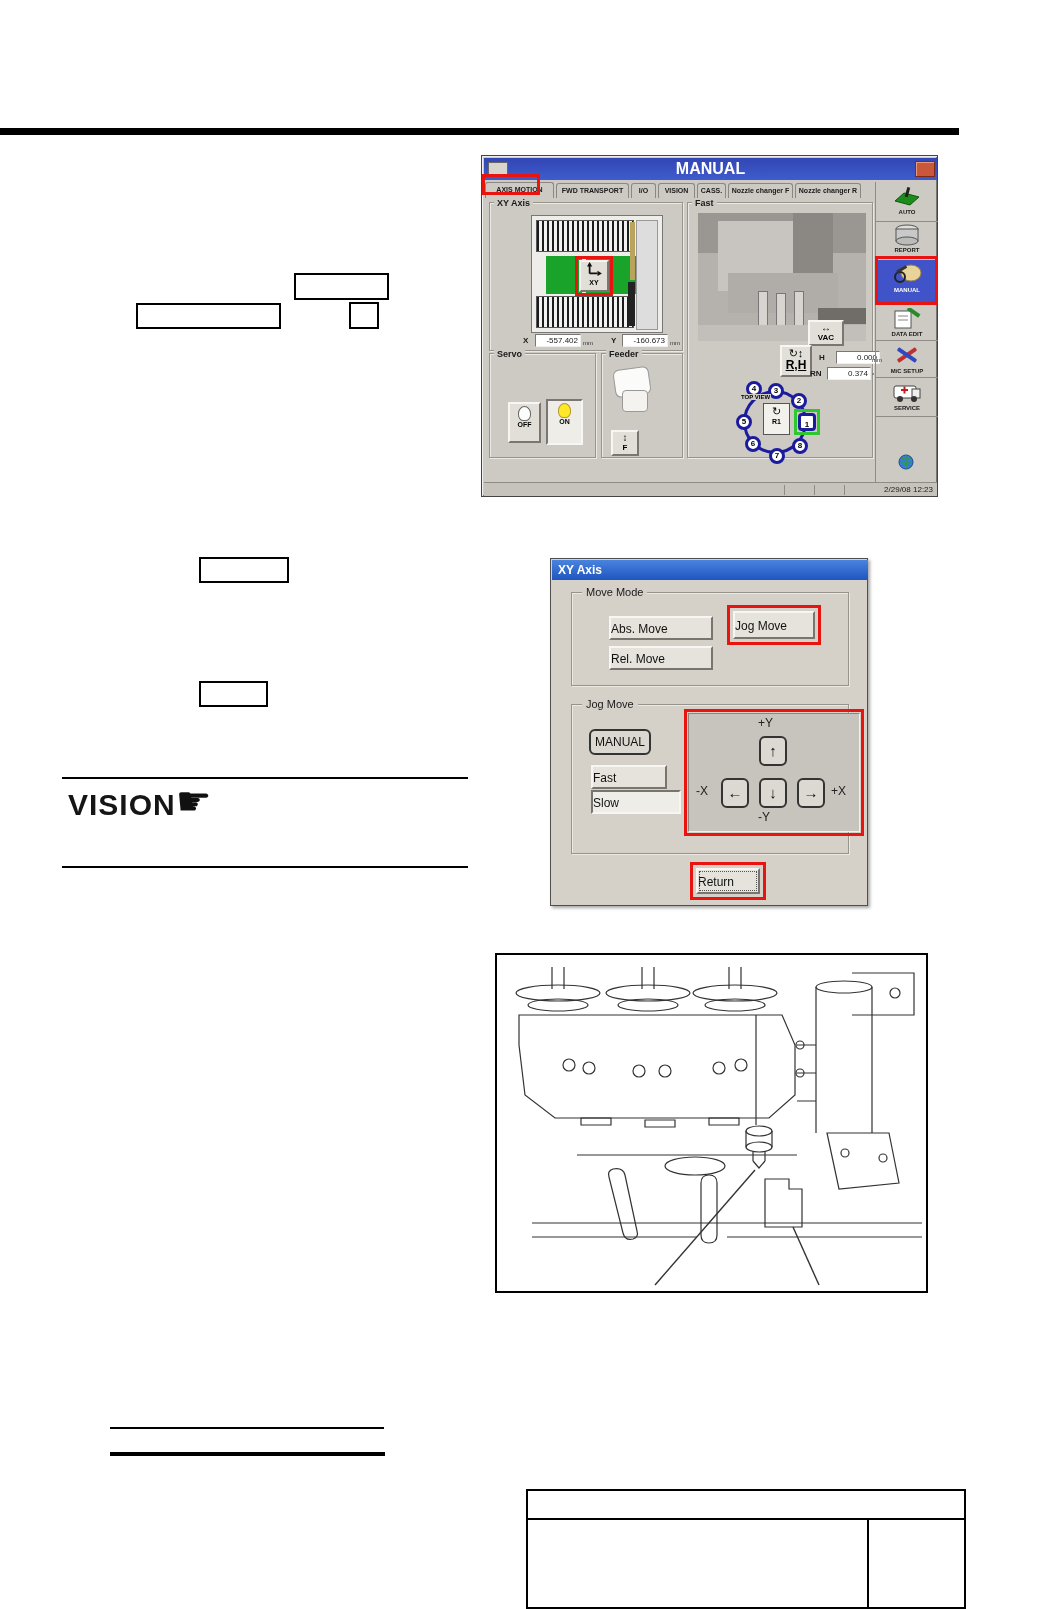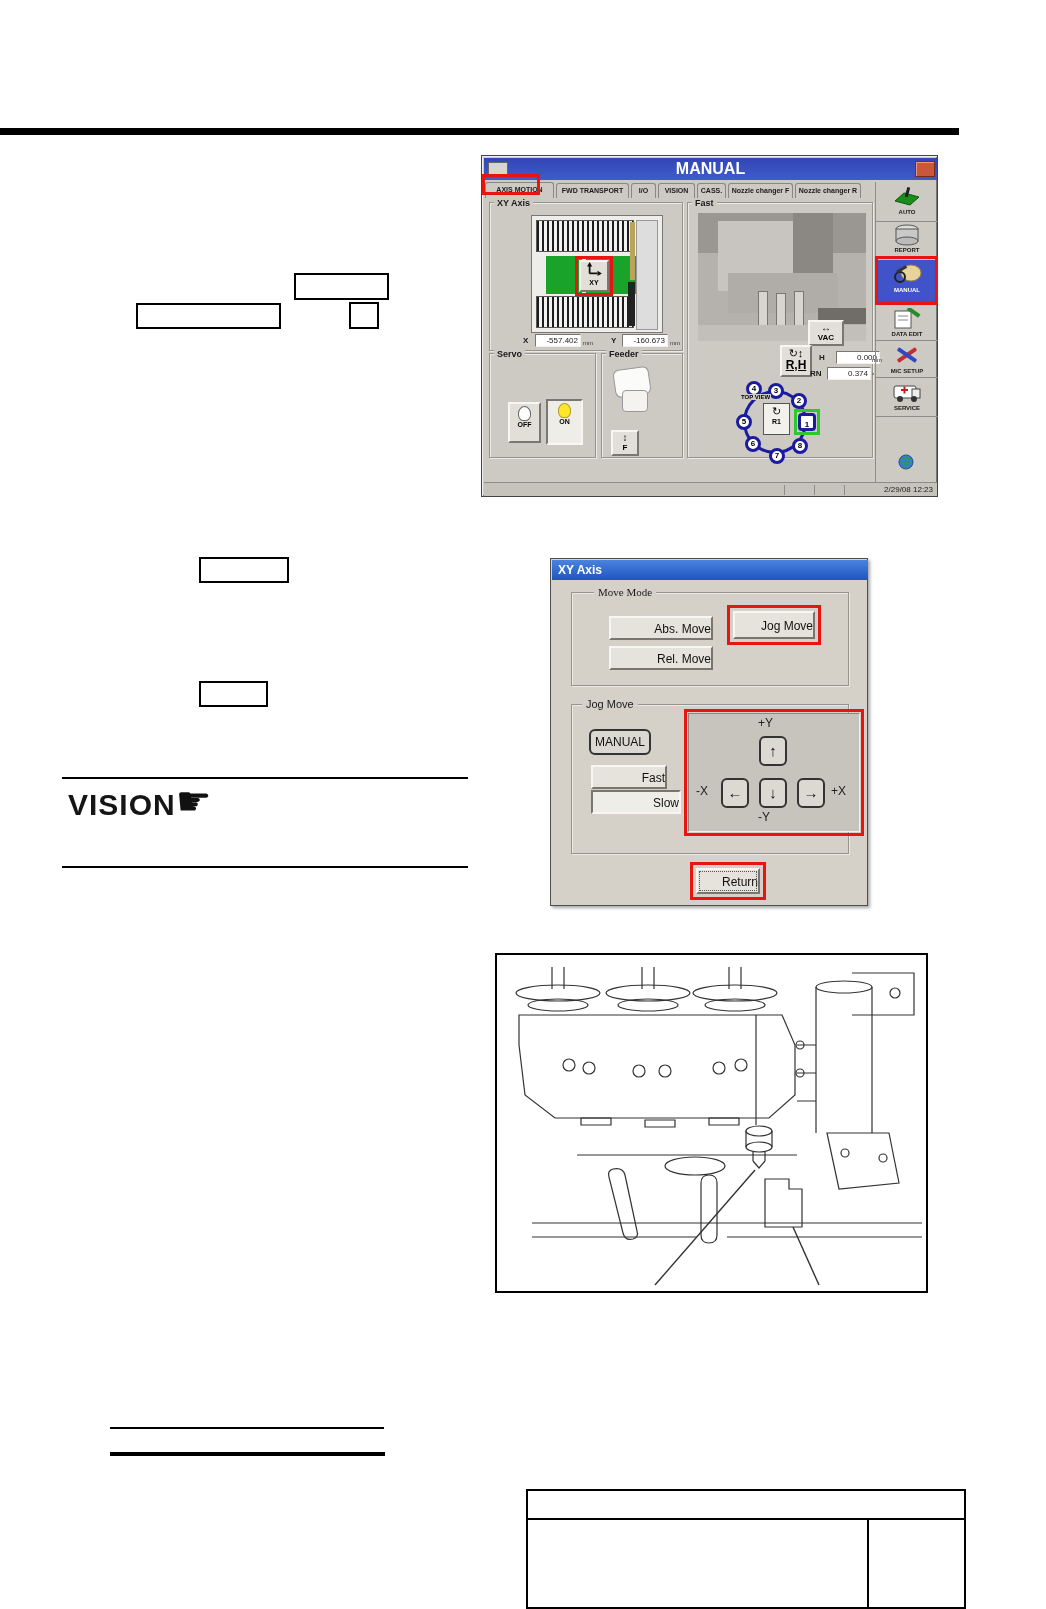--- a/index.html
+++ b/index.html
@@ -34,21 +34,21 @@
   .node{width:16px;height:16px;border:3px solid #1b1b9e;border-radius:50%;background:#fff;
         font-size:8px;font-weight:bold;color:#000;text-align:center;line-height:10px;z-index:4;}
   .sbbtn{text-align:center;font-size:6px;font-weight:bold;color:#1a1a1a;}
   .sbsep{background:#8f8c87;height:1px;}
   .statusbar{background:#c6c2bc;border-top:1px solid #8f8c87;font-size:8px;color:#222;text-align:right;line-height:13px;padding-right:4px;}
   
   .win2{background:#d5d1c9;border:1px solid #4f4f4f;box-shadow:2px 2px 3px rgba(0,0,0,.35);}
   .tbar2{background:linear-gradient(180deg,#4a84de,#1e55c0);color:#fff;font-weight:bold;font-size:12px;line-height:20px;padding-left:6px;}
   .grp2{border:1px solid #97948e;box-shadow:inset 1px 1px 0 #ece9e3,1px 1px 0 #ece9e3;}
   .grplbl2{background:#d5d1c9;font-size:11px;color:#1a1a1a;padding:0 4px;line-height:12px;}
-  .btn2{background:#e6e3dc;border:2px solid;border-color:#f8f6f2 #78756f #78756f #f8f6f2;font-size:12px;color:#111;text-align:right;}
+  .btn2{background:#e6e3dc;border:2px solid;border-color:#f8f6f2 #78756f #78756f #f8f6f2;font-size:12px;color:#111;text-align:left;}
   .btn2.pressed{background:#efede8;border-color:#78756f #f8f6f2 #f8f6f2 #78756f;}
   .rbtn{background:#dbd8d1;border:2px solid #333;border-radius:6px;font-size:12px;color:#111;text-align:center;}
   .padlbl{font-size:12px;color:#222;}
   .arrowpad{background:#c7c4bd;border:1px solid;border-color:#8a8782 #f2f0ec #f2f0ec #8a8782;}
   .arrbtn{background:#dcd9d2;border:2px solid #333;border-radius:6px;font-size:15px;color:#111;text-align:center;line-height:26px;}
   
   .fig3{border:2px solid #000;background:#fff;}
   .btable{border:2px solid #000;background:#fff;}
   .tline{background:#000;}
 </style>
@@ -269,21 +269,21 @@
       <span>2/29/08 12:23</span>
     </div>
   </div>
 
   <div class="a win2" style="left:550px;top:558px;width:318px;height:348px;">
     <div class="a tbar2" style="left:1px;top:1px;width:316px;height:20px;">
       <span>XY Axis</span>
     </div>
 
     <div class="a grp2" style="left:20px;top:33px;width:278px;height:94px;">
-      <div class="a grplbl2" style="left:22px;top:-7px;font-family:Liberation Serif, serif;">Move Mode</div>
+      <div class="a grplbl2" style="left:10px;top:-7px;">Move Mode</div>
     </div>
     <div class="a btn2" style="left:58px;top:57px;width:104px;height:24px;line-height:22px;">Abs. Move</div>
     <div class="a btn2" style="left:182px;top:52px;width:82px;height:28px;line-height:26px;">Jog Move</div>
     <div class="a redbox" style="left:176px;top:46px;width:94px;height:40px;"></div>
     <div class="a btn2" style="left:58px;top:87px;width:104px;height:24px;line-height:22px;">Rel. Move</div>
 
     <div class="a grp2" style="left:20px;top:145px;width:278px;height:150px;">
       <div class="a grplbl2" style="left:10px;top:-7px;">Jog Move</div>
     </div>
     <div class="a rbtn" style="left:38px;top:170px;width:62px;height:26px;line-height:23px;">MANUAL</div>

